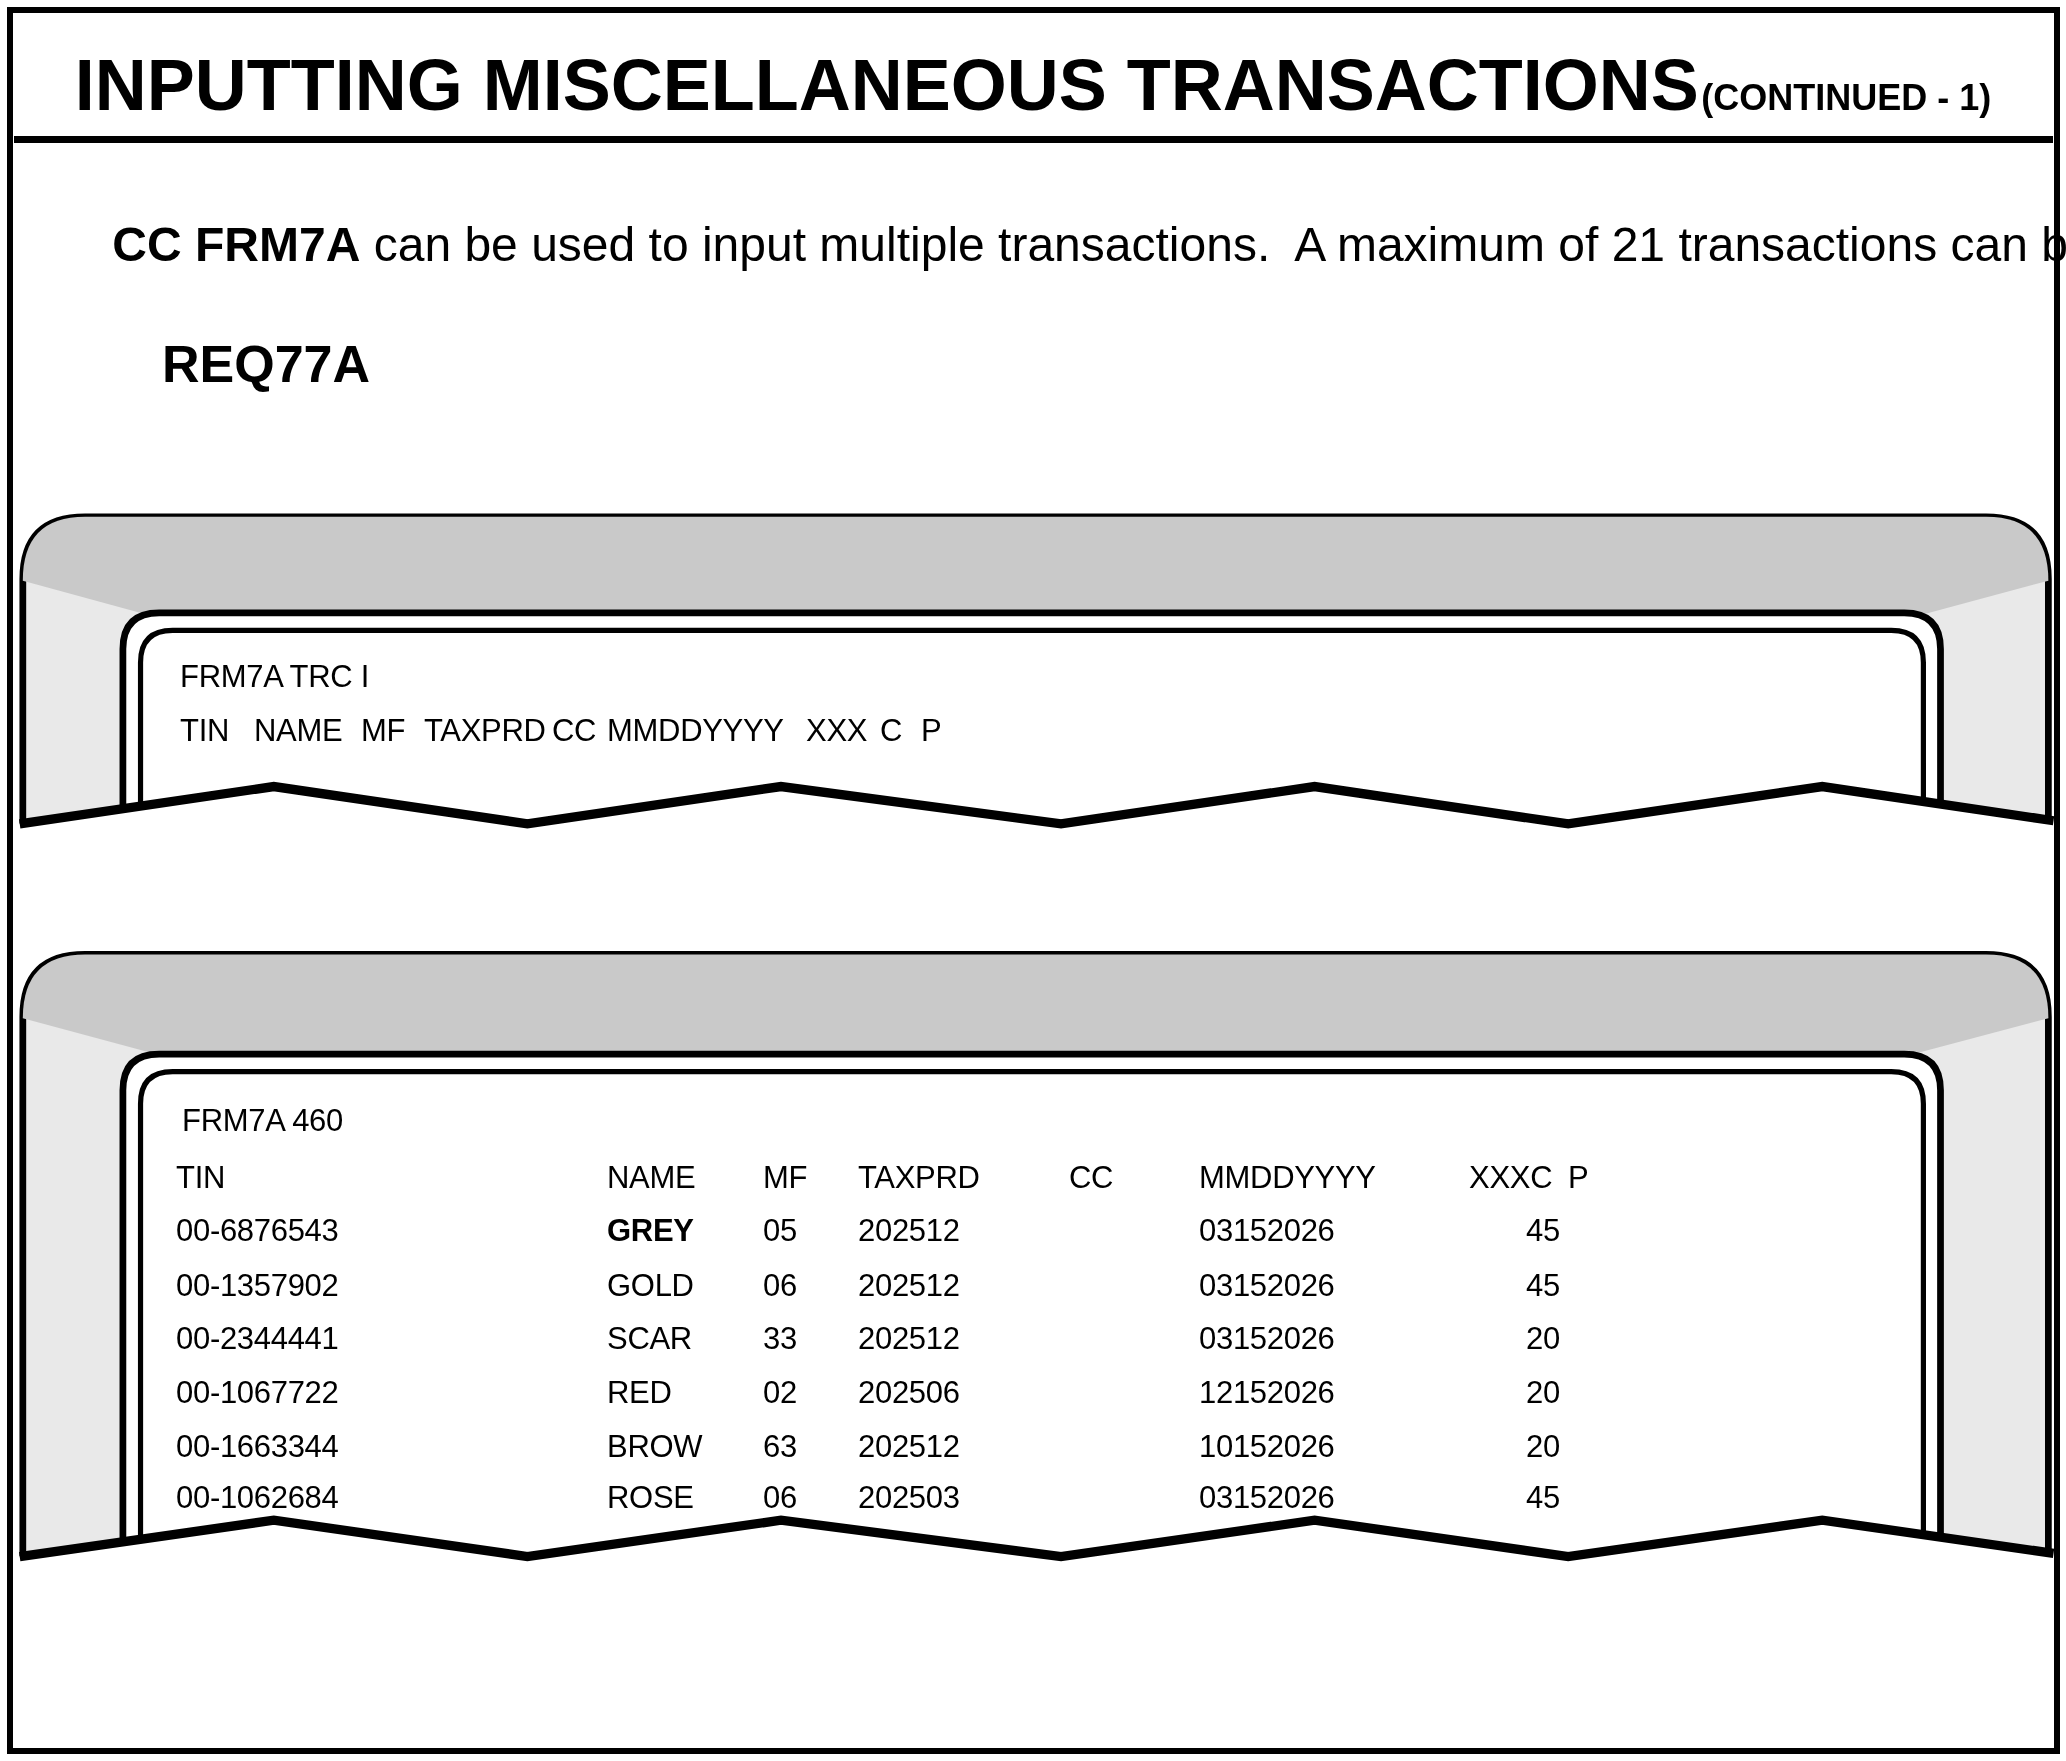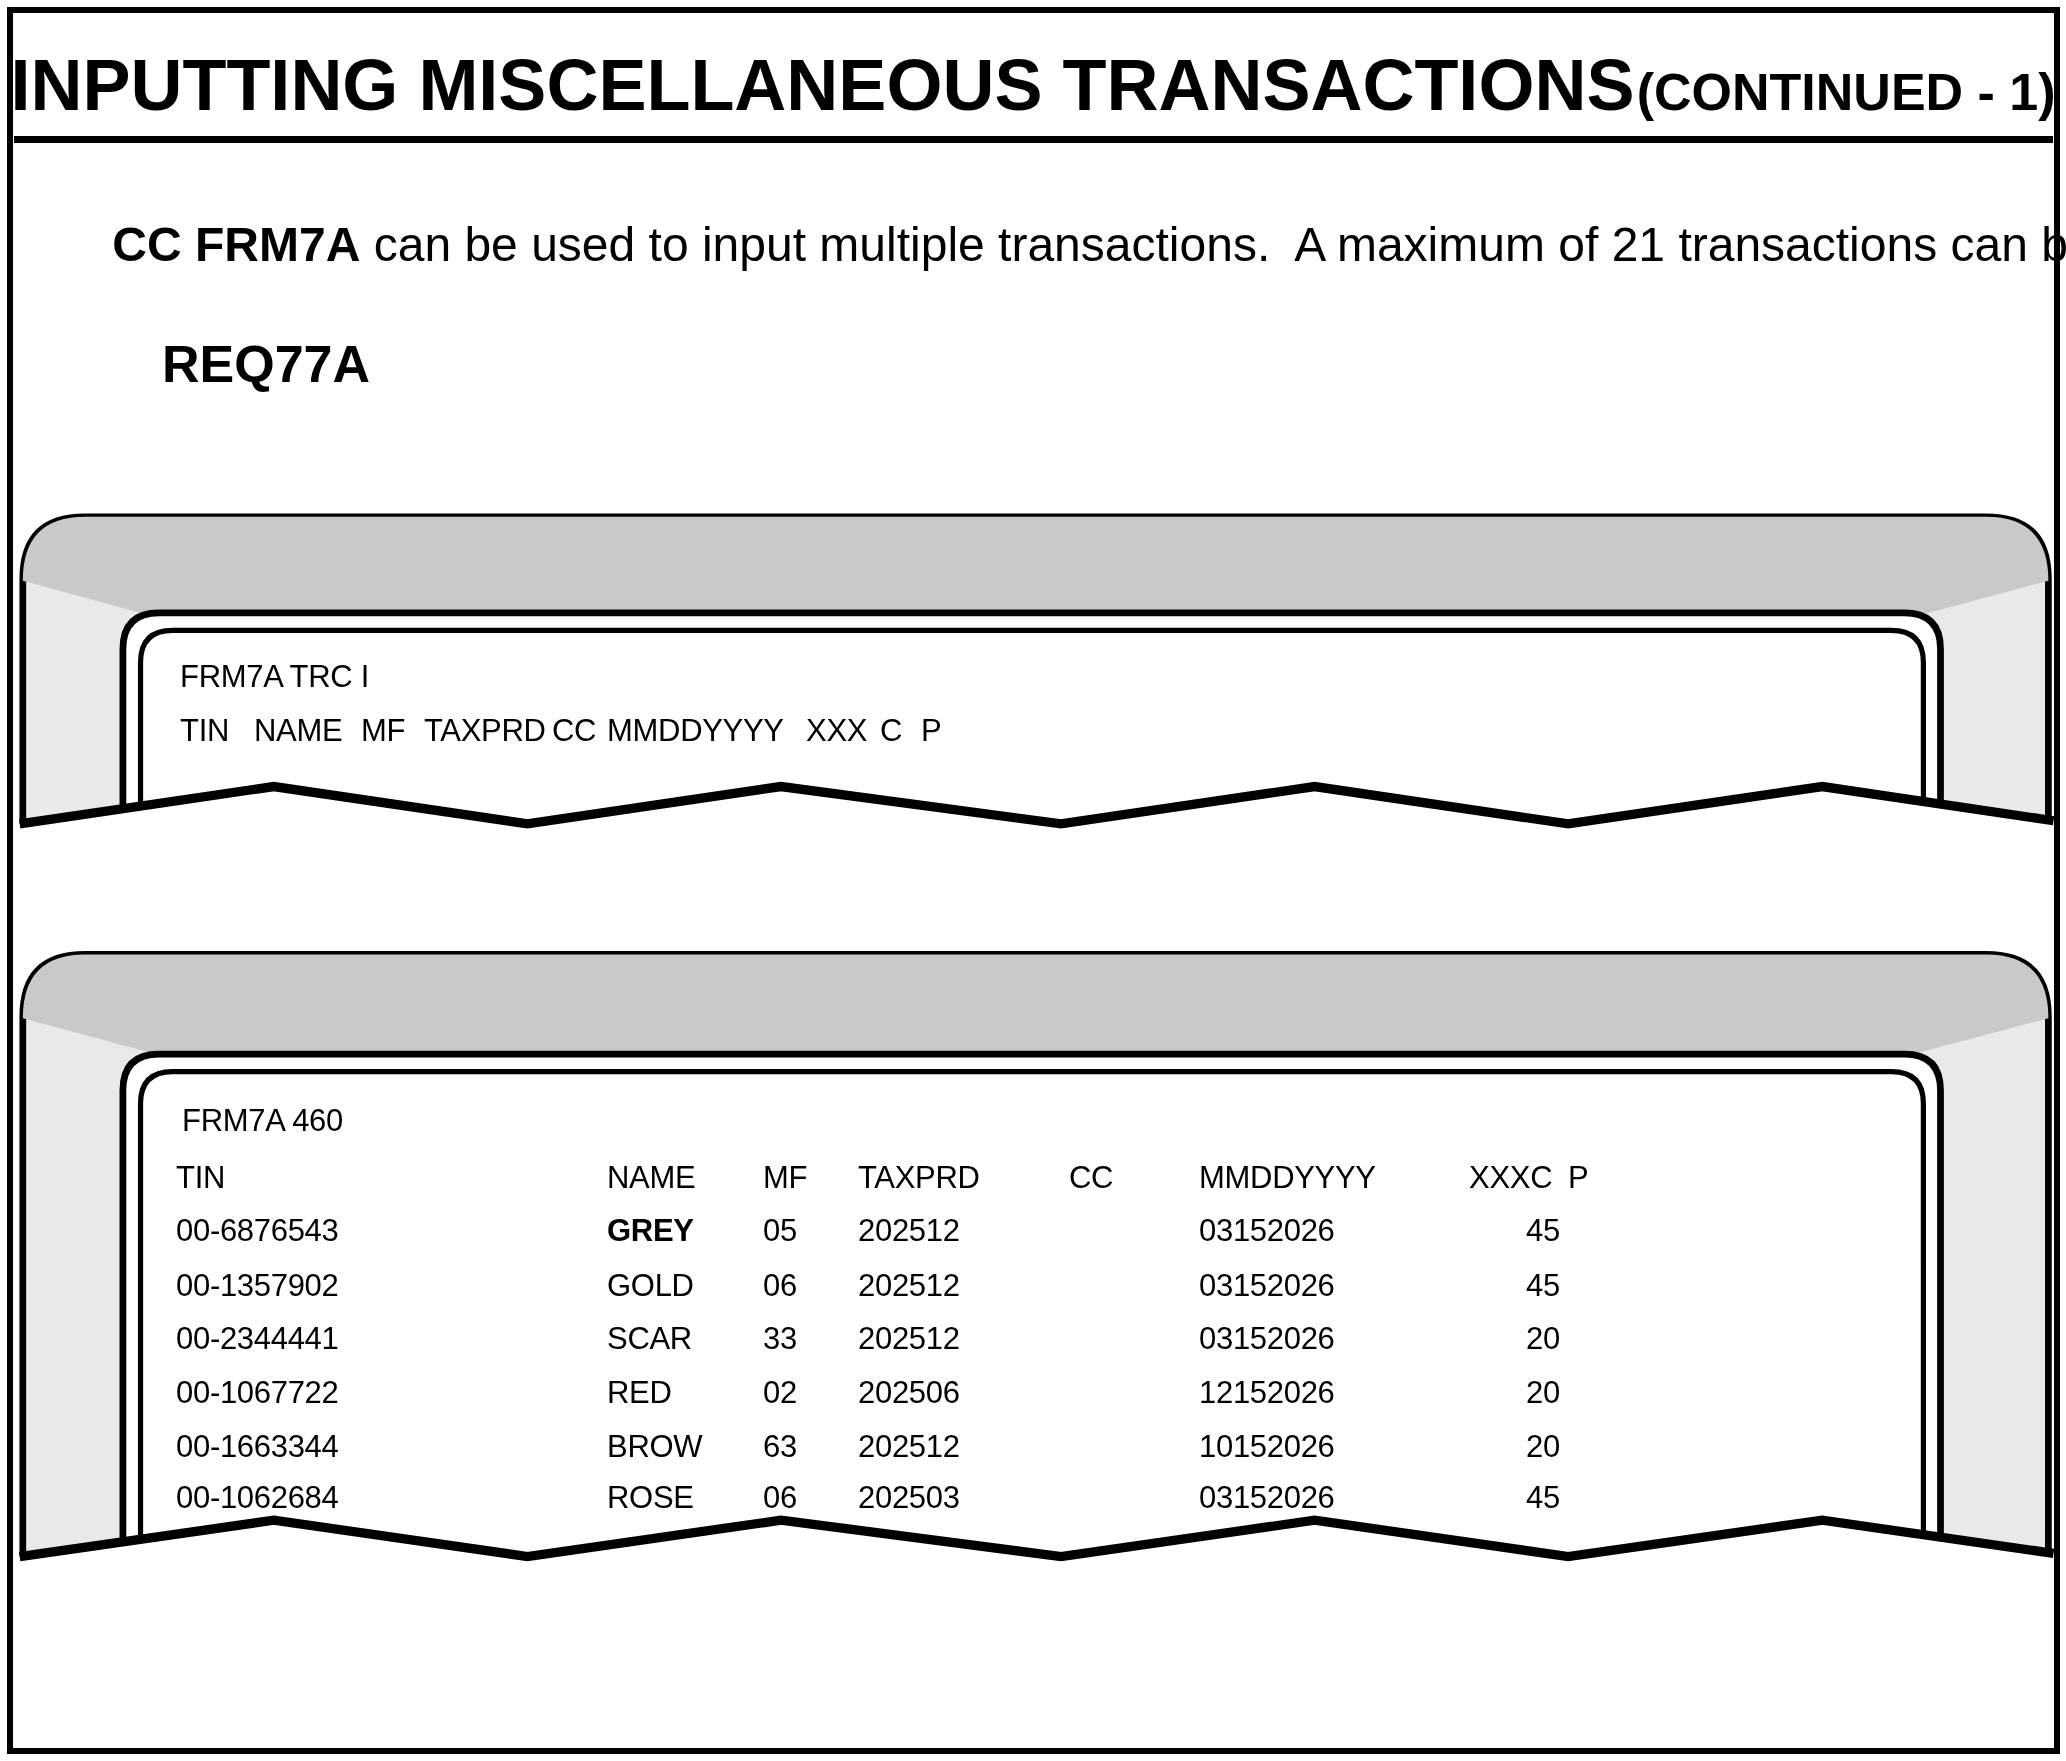--- a/index.html
+++ b/index.html
@@ -4,21 +4,21 @@
 <style>
   html,body{margin:0;padding:0;background:#ffffff;}
   body{width:2066px;height:1762px;font-family:"Liberation Sans",sans-serif;color:#000;}
   #page{position:relative;width:2066px;height:1762px;background:#fff;overflow:hidden;}
   .abs{position:absolute;line-height:1;white-space:pre;}
   .b{font-weight:bold;}
   #page-border{position:absolute;left:7.3px;top:7.3px;width:2053px;height:1747px;
      border:6.2px solid #000;box-sizing:border-box;}
   #title-row{position:absolute;left:0;top:49px;width:2066px;text-align:center;line-height:1;}
   #title-row .main{font-size:72px;font-weight:bold;}
-  #title-row .suffix{font-size:52px;font-weight:bold;}
+  #title-row .suffix{font-size:36px;font-weight:bold;}
   #title-divider{position:absolute;left:13.5px;top:136px;width:2039px;height:7.3px;background:#000;}
   .intro-line{font-size:48px;}
   .section-label{font-size:57px;}
   .screen-text{font-size:31px;letter-spacing:-0.3px;}
   svg{display:block;}
 </style>
 </head>
 <body>
 
 <div id="page">

